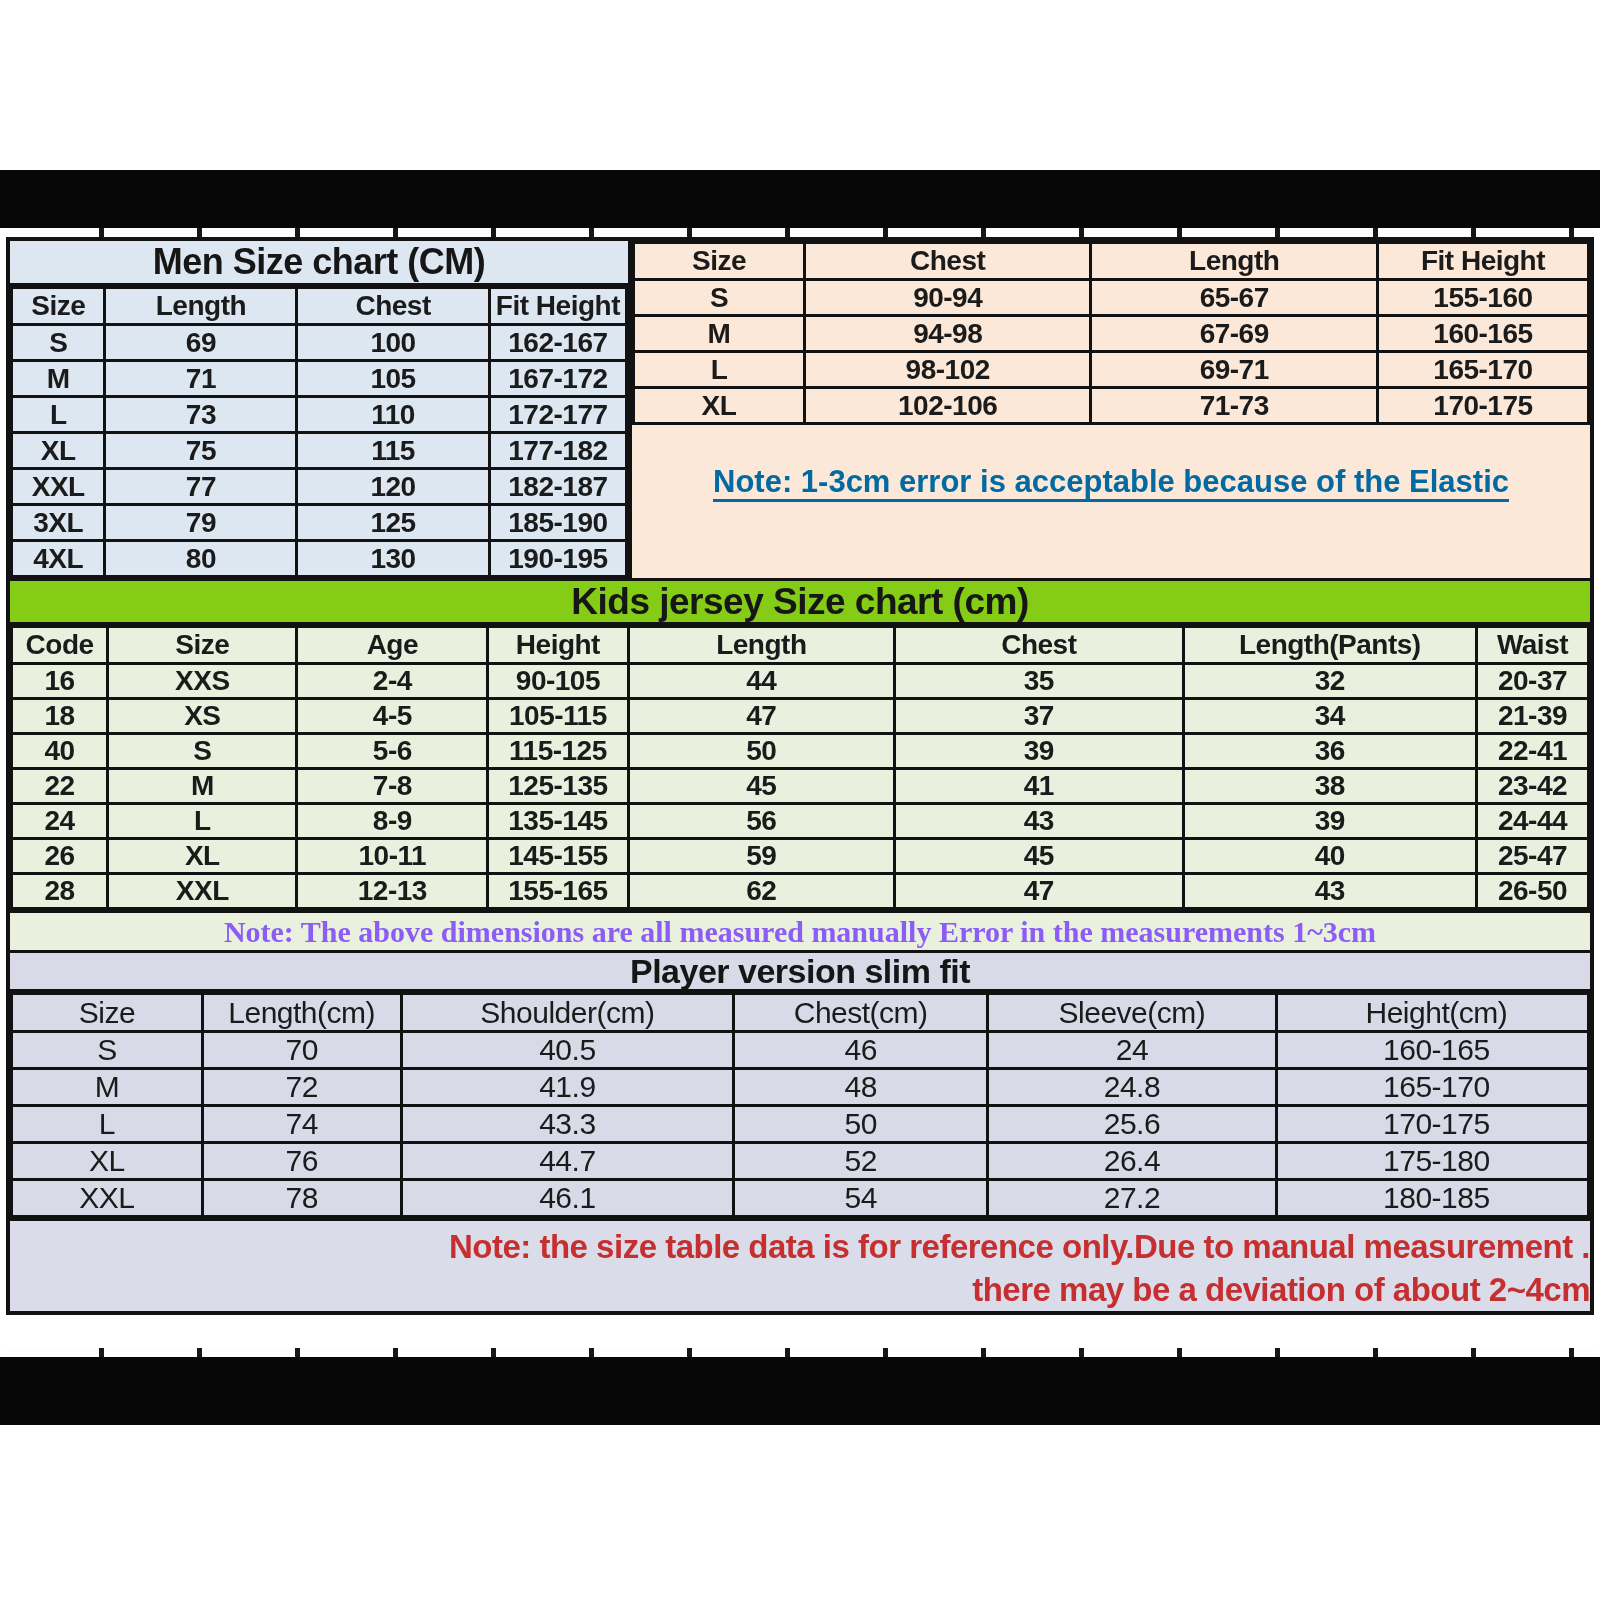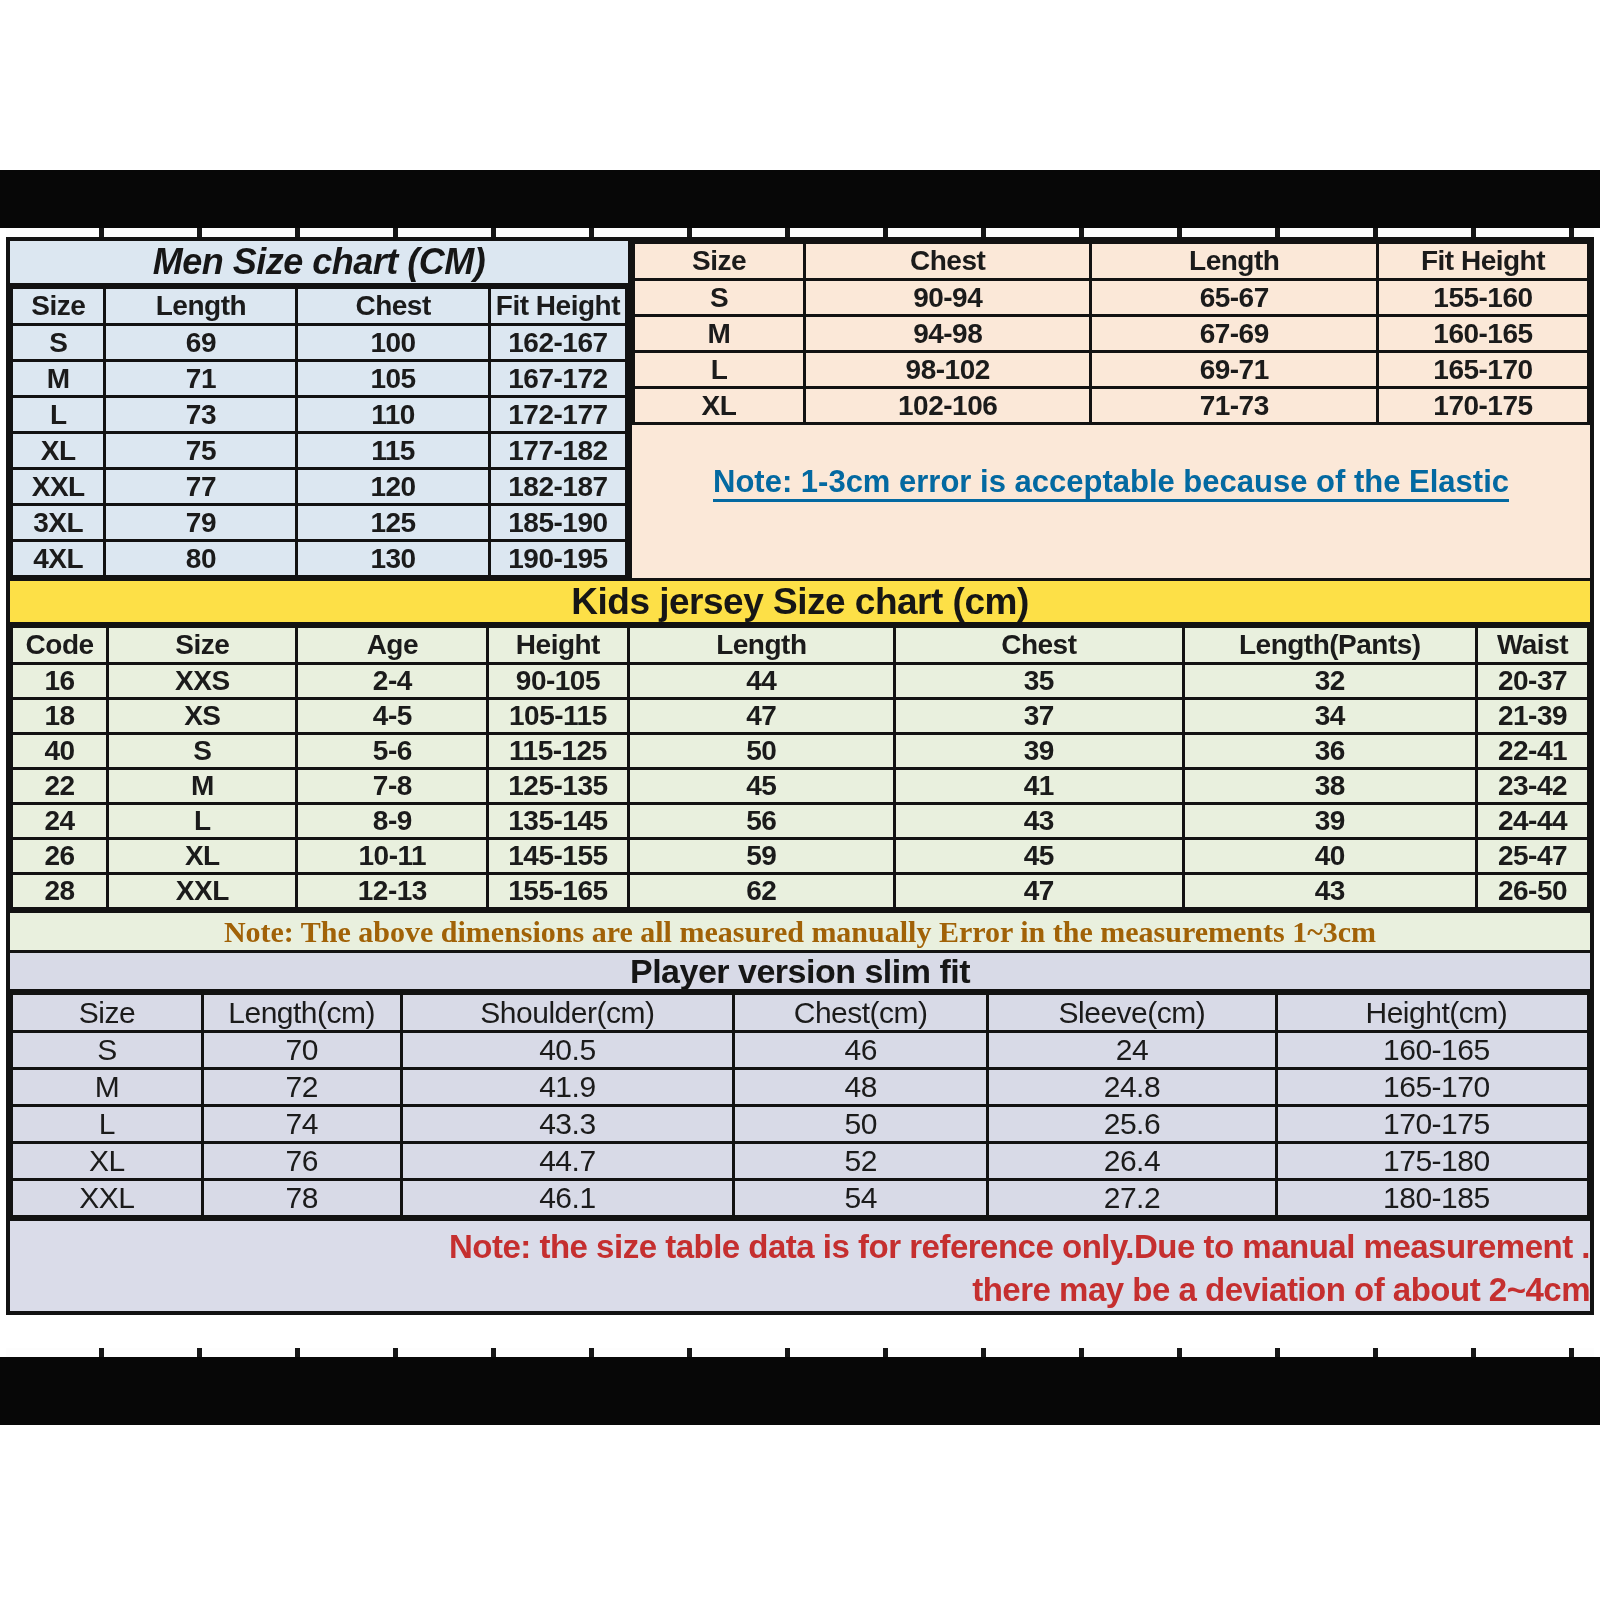--- a/index.html
+++ b/index.html
@@ -20,52 +20,52 @@
   .sec-title { font-weight:bold; color:#161616; text-align:center; letter-spacing:-0.5px;
     border-bottom:3px solid #121212; display:flex; align-items:center; justify-content:center; }
 
   table { border-collapse:collapse; width:100%; table-layout:fixed; }
   th, td { border:3px solid #121212; font-weight:bold; color:#1b1b1b; text-align:center;
     font-size:28px; letter-spacing:-0.5px; overflow:hidden; white-space:nowrap; padding:0; }
 
   
   #toprow { display:flex; border-bottom:3px solid #121212; }
   #men-sec { width:622px; border-right:4px solid #121212; background:#dce7f1; }
-  #men-sec .sec-title { height:45px; font-size:36px; background:#dce7f1;font-style:italic; }
+  #men-sec .sec-title { height:45px; font-size:36px; background:#dce7f1; }
   #men-sec th { height:37px; } #men-sec td { height:36px; }
   .men-tbl th:nth-child(1), .men-tbl td:nth-child(1){ width:15.2%; }
   .men-tbl th:nth-child(2), .men-tbl td:nth-child(2){ width:31.2%; }
   .men-tbl th:nth-child(3), .men-tbl td:nth-child(3){ width:31.3%; }
   .men-tbl th:nth-child(4), .men-tbl td:nth-child(4){ width:22.3%; }
 
   #women-sec { flex:1; background:#fbe8d8; }
   #women-sec .sec-title { height:45px; font-size:36px; background:#fbe8d8; }
   #women-sec th { height:37px; } #women-sec td { height:36px; }
   .women-tbl th:nth-child(1), .women-tbl td:nth-child(1){ width:17.9%; }
   .women-tbl th:nth-child(2), .women-tbl td:nth-child(2){ width:30.0%; }
   .women-tbl th:nth-child(3), .women-tbl td:nth-child(3){ width:30.0%; }
   .women-tbl th:nth-child(4), .women-tbl td:nth-child(4){ width:22.1%; }
   #women-note { height:114px; display:flex; align-items:center; justify-content:center;
     font-size:31px; font-weight:bold; color:#0369a1;
     text-decoration:underline; text-decoration-thickness:3px; text-underline-offset:7px; }
 
   
   #kids-sec { background:#e9f0de; border-bottom:3px solid #121212; }
-  #kids-sec .sec-title { height:44px; font-size:37px; background:#fde047; }
+  #kids-sec .sec-title { height:44px; font-size:37px; background:#84cc16; }
   #kids-sec th { height:37px; } #kids-sec td { height:35px; }
   .kids-tbl th:nth-child(1), .kids-tbl td:nth-child(1){ width:6.1%; }
   .kids-tbl th:nth-child(2), .kids-tbl td:nth-child(2){ width:12.0%; }
   .kids-tbl th:nth-child(3), .kids-tbl td:nth-child(3){ width:12.1%; }
   .kids-tbl th:nth-child(4), .kids-tbl td:nth-child(4){ width:8.9%; }
   .kids-tbl th:nth-child(5), .kids-tbl td:nth-child(5){ width:16.9%; }
   .kids-tbl th:nth-child(6), .kids-tbl td:nth-child(6){ width:18.3%; }
   .kids-tbl th:nth-child(7), .kids-tbl td:nth-child(7){ width:18.6%; }
   .kids-tbl th:nth-child(8), .kids-tbl td:nth-child(8){ width:7.1%; }
   #kids-note { height:40px; display:flex; align-items:center; justify-content:center;
-    font-family:"Liberation Serif", serif; font-size:30px; font-weight:bold; color:#a16207;
+    font-family:"Liberation Serif", serif; font-size:30px; font-weight:bold; color:#8b5cf6;
     border-top:3px solid #121212; }
 
   
   #player-sec { background:#d8dae7; }
   #player-sec .sec-title { height:39px; font-size:34px; background:#d8dae7; }
   #player-sec th { height:38px; } #player-sec td { height:35px; font-weight:normal; font-size:30px; }
   .player-tbl th { font-weight:normal; font-size:30px; }
   .player-tbl th:nth-child(1), .player-tbl td:nth-child(1){ width:12.1%; }
   .player-tbl th:nth-child(2), .player-tbl td:nth-child(2){ width:12.6%; }
   .player-tbl th:nth-child(3), .player-tbl td:nth-child(3){ width:21.1%; }

